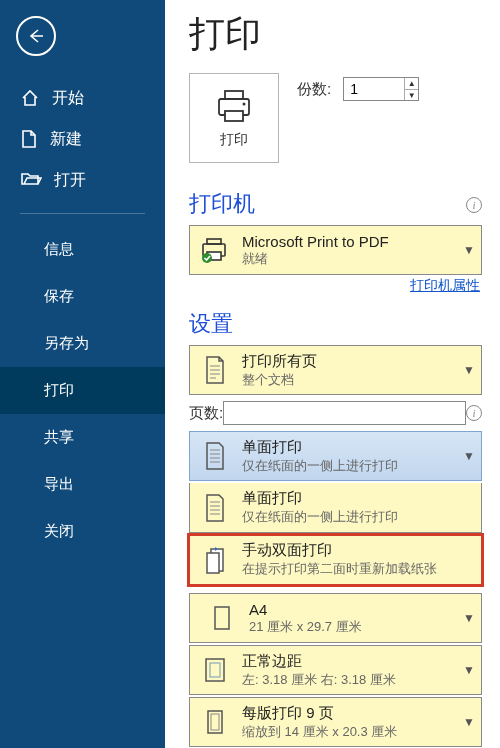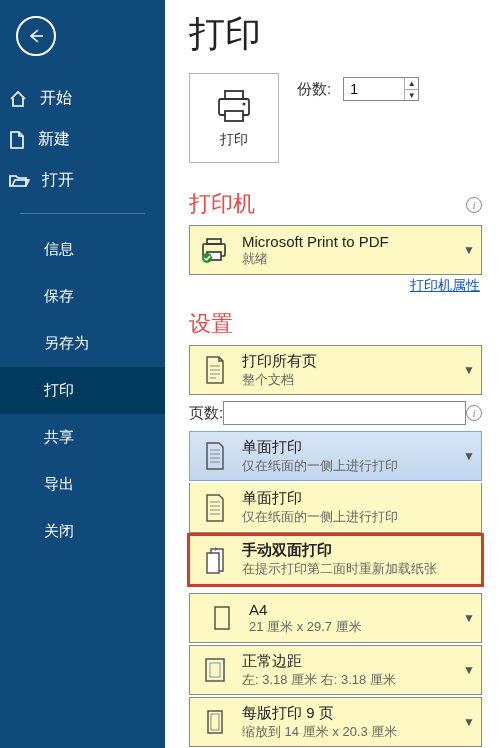--- a/index.html
+++ b/index.html
@@ -1,39 +1,39 @@
 <!DOCTYPE html>
 <html><head>
 <meta charset="utf-8">
 <style>
   * { box-sizing: border-box; margin: 0; padding: 0; font-family: "Microsoft YaHei", "Segoe UI", sans-serif; }
   body { width: 500px; height: 748px; display: flex; background: #fff; overflow: hidden; }
   .sidebar { width: 165px; background: #0f4a7a; color: #fff; padding-top: 14px; }
   .back-btn { width: 40px; height: 40px; border: 2px solid #fff; border-radius: 50%; margin: 2px 0 22px 16px; display: flex; align-items: center; justify-content: center; cursor: pointer; }
-  .nav-item { display: flex; align-items: center; padding: 10px 8px; font-size: 16px; gap: 12px; cursor: pointer; }
+  .nav-item { display: flex; padding: 10px 20px; font-size: 16px; gap: 12px; cursor: pointer; }
   .subnav-item { padding: 14px 0 14px 44px; font-size: 15px; cursor: pointer; }
   .subnav-item.active { background: #003a5d; }
   .nav-sep { border-top: 1px solid rgba(255,255,255,0.25); margin: 12px 20px; }
   .icon-stroke { stroke: #fff; fill: none; stroke-width: 1.6; }
 
   .main { flex: 1; background: #fff; padding: 10px 18px 10px 24px; overflow: hidden; }
   .page-title { font-size: 36px; font-weight: 300; color: #222; margin-bottom: 14px; }
 
   .print-row { display: flex; align-items: flex-start; gap: 18px; margin-bottom: 22px; }
   .print-btn { width: 90px; height: 90px; border: 1px solid #b5b5b5; display: flex; flex-direction: column; align-items: center; justify-content: center; gap: 6px; cursor: pointer; }
   .print-btn-label { font-size: 14px; color: #333; }
   .copies-label { font-size: 15px; color: #333; margin-right: 12px; }
   .copies-input-wrap { display: inline-flex; align-items: center; border: 1px solid #888; height: 24px; }
   .copies-input { width: 60px; height: 22px; border: none; padding: 0 6px; font-size: 14px; outline: none; }
   .spin { width: 14px; display: flex; flex-direction: column; }
   .spin div { height: 11px; font-size: 8px; line-height: 11px; text-align: center; border-left: 1px solid #aaa; cursor: pointer; color:#333; }
   .spin div + div { border-top: 1px solid #aaa; }
 
   .section-head { display:flex; align-items:center; justify-content:space-between; }
-  .section-title { font-size: 22px; font-weight: 400; color: #ef4444; margin: 4px 0 6px; }
+  .section-title { font-size: 22px; font-weight: 400; color: #1d4ed8; margin: 4px 0 6px; }
   .info-i { width:16px; height:16px; border:1px solid #888; border-radius:50%; font-size:11px; color:#888; display:flex; align-items:center; justify-content:center; font-style: italic; font-family: Georgia, serif; }
 
   .optrow { display: flex; align-items: center; border: 1px solid #8a8a8a; background: #fef9c3; height: 50px; padding: 0 6px 0 8px; gap: 10px; cursor: pointer; margin-bottom: 2px; }
   .optrow .ico { width: 34px; display:flex; align-items:center; justify-content:center; }
   .optrow .txt { flex: 1; min-width:0; }
   .optrow .ttl { font-size: 15px; color: #222; white-space: nowrap; overflow:hidden; text-overflow: ellipsis; }
   .optrow .sub { font-size: 13px; color: #666; white-space: nowrap; overflow:hidden; text-overflow: ellipsis; }
   .optrow .chev { color: #555; font-size: 12px; }
   .optrow.selhead { background: linear-gradient(#d6e5f5,#c1d6ee); border-color:#7fa6cf; }
   .optrow.listitem { border-top: none; }
@@ -181,21 +181,21 @@
   </div>
   <div class="optrow listitem highlighted">
     <div class="ico">
       <svg width="28" height="30" viewBox="0 0 28 30">
           <path d="M10 4 H22 V26 H10 Z" fill="#fff" stroke="#555" stroke-width="1.5"></path>
           <path d="M6 8 H18 V28 H6 Z" fill="#fff" stroke="#555" stroke-width="1.5"></path>
           <path d="M14 2 v4 l3 -2 z" fill="#2e6fd1"></path>
         </svg>
     </div>
     <div class="txt">
-      <div class="ttl" style="font-weight:700">手动双面打印</div>
+      <div class="ttl" style="font-weight:400">手动双面打印</div>
       <div class="sub">在提示打印第二面时重新加载纸张</div>
     </div>
   </div>
 
   <div class="optrow" style="margin-top:8px;padding-left:15px;">
     <div class="ico">
       <svg width="20" height="28" viewBox="0 0 20 28">
           <rect x="3" y="3" width="14" height="22" fill="none" stroke="#555" stroke-width="1.5"></rect>
         </svg>
     </div>

